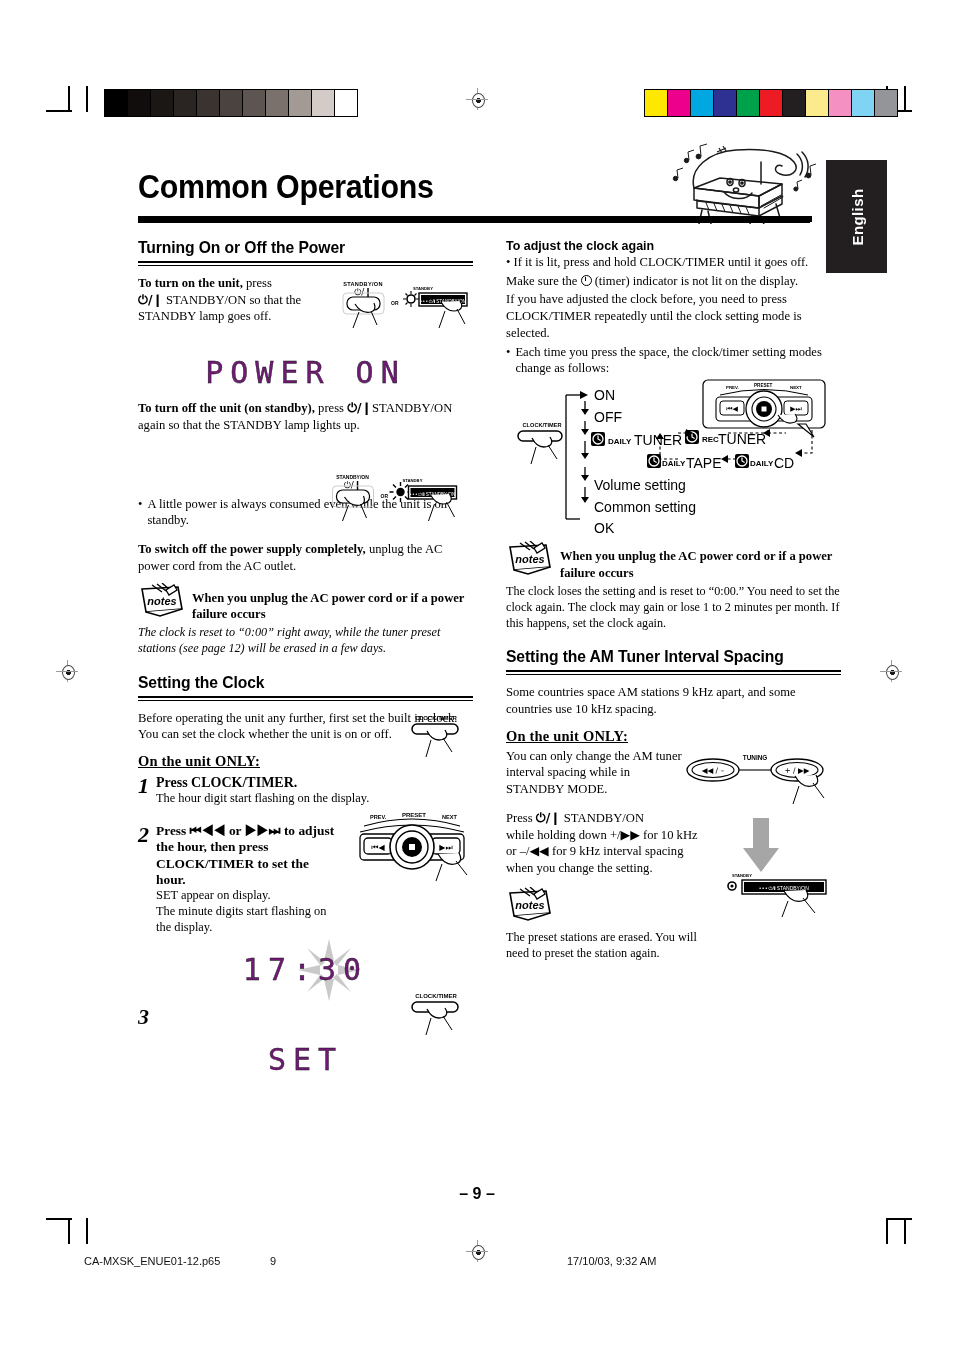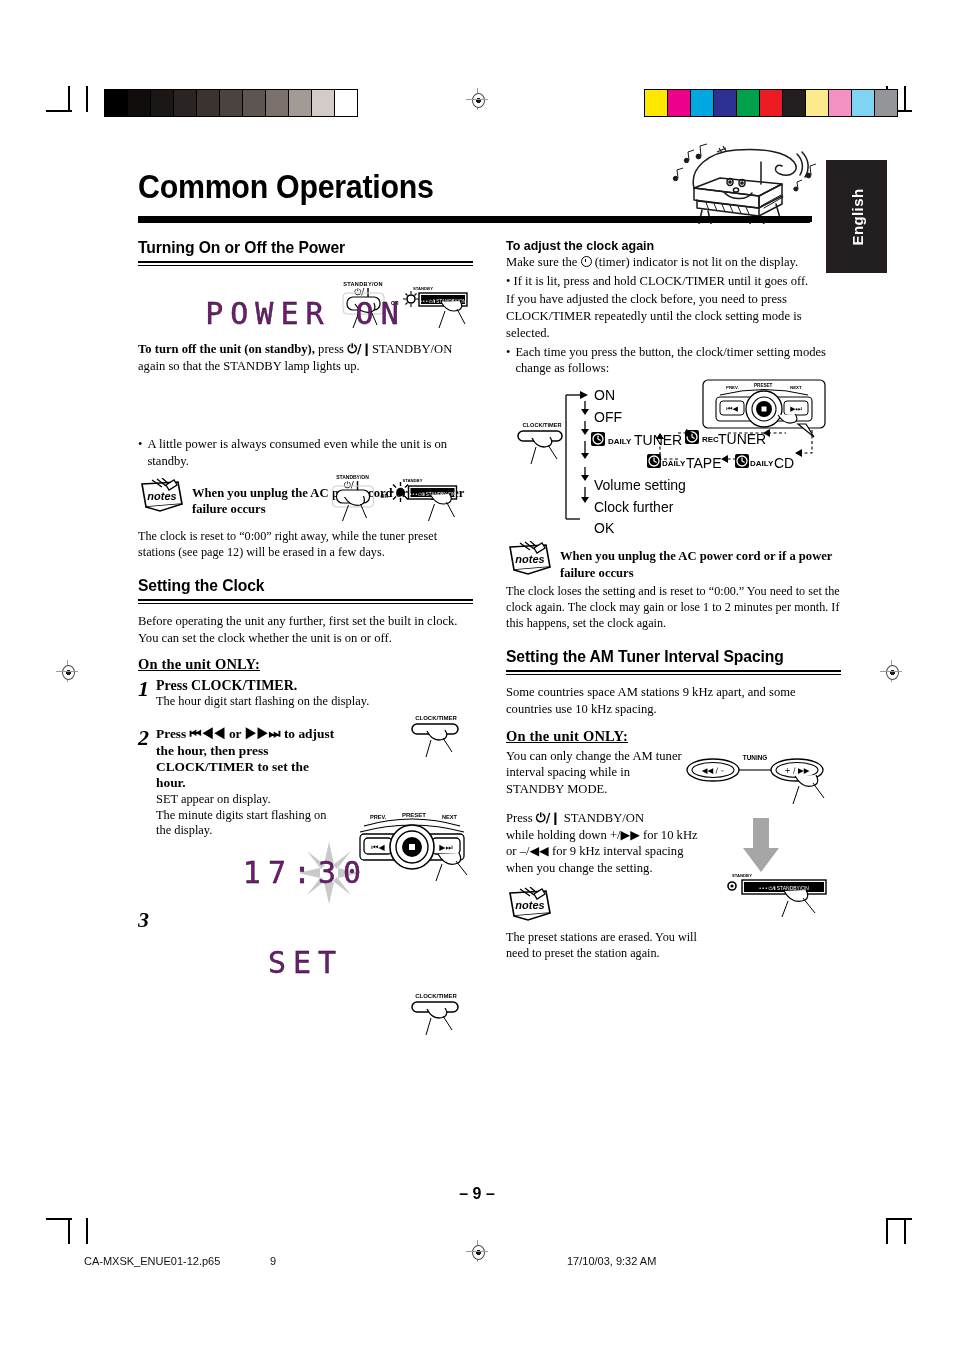--- a/index.html
+++ b/index.html
@@ -265,20 +265,27 @@
   <div style="position:absolute; left:790px; top:216px; width:22px; height:6px; background:#000;"></div>
 
   <div class="title">Common Operations</div>
   <div class="title-rule"></div>
 
   <div class="col col-left">
 
     <h2 class="sect">Turning On or Off the Power</h2>
     <div class="sect-rule"></div>
 
+    <p>
+      <span class="b">To turn on the unit,</span>
+      <span>press</span><br>
+      <span class="pwr">⏻/❙</span>
+      <span>STANDBY/ON so that the</span><br>
+      <span>STANDBY lamp goes off.</span>
+    </p>
 
     <div class="illus" style="left:203px; top:40px;">
       <svg width="130" height="56" viewBox="0 0 130 56">
         <text x="22" y="8" class="ill-label" text-anchor="middle" font-size="5" font-weight="bold" font-family="Liberation Sans, sans-serif">STANDBY/ON</text>
         <text x="22" y="17" text-anchor="middle" font-size="9" font-family="DejaVu Sans, sans-serif">⏻/❙</text>
         <rect x="6" y="19" width="33" height="13" rx="6" fill="#fff" stroke="#000" stroke-width="1.2"></rect>
         <rect x="2" y="15" width="41" height="21" rx="4" fill="none" stroke="#ccc" stroke-width="1"></rect>
         <path d="M14 26 q6 10 16 8 q6 -2 3 -9" fill="#fff" stroke="#000" stroke-width="1.2"></path>
         <path d="M18 34 L12 50 M30 33 L36 47" stroke="#000" stroke-width="1"></path>
         <text x="50" y="27" font-size="5" font-weight="bold" font-family="Liberation Sans, sans-serif">OR</text>
@@ -326,36 +333,41 @@
         <path d="M100 24 q7 12 18 8 q5 -3 1 -9" fill="#fff" stroke="#000" stroke-width="1.2"></path>
         <path d="M104 33 L98 50 M116 31 L124 46" stroke="#000" stroke-width="1"></path>
       </svg>
     </div>
 
     <div class="bullet" style="margin-top:62px;">
       <span class="dot">•</span>
       <span>A little power is always consumed even while the unit is on standby.</span>
     </div>
 
+    <p style="margin-top:12px;">
+      <span class="b">To switch off the power supply completely,</span>
+      <span>unplug the AC</span><br>
+      <span>power cord from the AC outlet.</span>
+    </p>
 
     <div class="notebox">
       <div class="nlabel">
         <svg width="48" height="34" viewBox="0 0 48 34">
           <path d="M4 6 L40 4 L44 26 L8 29 Z" fill="#fff" stroke="#000" stroke-width="1.6"></path>
           <path d="M8 29 L22 33 L44 26" fill="#fff" stroke="#000" stroke-width="1.4"></path>
           <g stroke="#000" stroke-width="1.3" fill="none">
             <path d="M14 2 L24 9 M19 1 L28 8 M24 0 L32 7"></path>
             <path d="M28 7 L36 2 L39 7 L31 12 Z" fill="#fff"></path>
           </g>
           <text x="24" y="22" text-anchor="middle" font-size="11" font-weight="bold" font-style="italic" font-family="Liberation Sans, sans-serif">notes</text>
         </svg>
       </div>
       <div class="ntext">When you unplug the AC power cord or if a power failure occurs</div>
     </div>
-    <p class="small" style="margin-top:10px;">The clock is reset to “0:00” right away, while the tuner preset stations (see page 12) will be erased in a few days.</p>
+    <p class="small" style="margin-top:2px;font-style:italic;">The clock is reset to “0:00” right away, while the tuner preset stations (see page 12) will be erased in a few days.</p>
 
     <h2 class="sect" style="margin-top:16px;">Setting the Clock</h2>
     <div class="sect-rule"></div>
     <p>Before operating the unit any further, first set the built in clock. You can set the clock whether the unit is on or off.</p>
 
     <div class="onlyhead">On the unit ONLY:</div>
 
     <div class="step">
       <div class="num">1</div>
       <div class="body">
@@ -435,32 +447,32 @@
 
     <div class="lcd-wrap" style="margin-top:14px;">
       <span class="lcd">SET</span>
     </div>
   </div>
 
   <div class="col col-right">
 
     <h3 class="sub">To adjust the clock again</h3>
     <p>
+      <span>•</span>
+      <span>If it is lit, press and hold CLOCK/TIMER until it goes off.</span>
+    </p>
+    <p>
       <span>Make sure the</span>
       <span class="clockglyph"></span>
       <span>(timer) indicator is not lit on the display.</span>
     </p>
-    <p>
-      <span>•</span>
-      <span>If it is lit, press and hold CLOCK/TIMER until it goes off.</span>
-    </p>
     <p>If you have adjusted the clock before, you need to press CLOCK/TIMER repeatedly until the clock setting mode is selected.</p>
     <div class="bullet">
       <span class="dot">•</span>
-      <span>Each time you press the button, the clock/timer setting modes change as follows:</span>
+      <span>Each time you press the space, the clock/timer setting modes change as follows:</span>
     </div>
 
     <div class="flow">
 
       <svg style="position:absolute; left:0; top:36px;" width="78" height="56" viewBox="0 0 78 56">
         <text x="36" y="8" text-anchor="middle" font-size="5.6" font-weight="bold" font-family="Liberation Sans, sans-serif">CLOCK/TIMER</text>
         <rect x="12" y="12" width="44" height="10" rx="5" fill="#fff" stroke="#000" stroke-width="1.5"></rect>
         <path d="M26 19 q6 12 17 8 q5 -3 1 -9" fill="#fff" stroke="#000" stroke-width="1.3"></path>
         <path d="M30 28 L25 45 M42 26 L51 40" stroke="#000" stroke-width="1"></path>
       </svg>
@@ -533,21 +545,21 @@
         <g fill="#000">
           <path d="M70 6 l7 4 l-7 4 Z"></path>
           <path d="M48 18 l-4 -6 l-4 6 Z" transform="translate(0,-2)"></path>
           <path d="M112 32 l-7 4 l7 4 Z"></path>
           <path d="M186 26 l-7 4 l7 4 Z"></path>
           <path d="M78 6 l-7 4 l7 4 Z" transform="translate(76,0)"></path>
         </g>
       </svg>
 
       <div class="fl" style="left:88px; top:94px;">Volume setting</div>
-      <div class="fl" style="left:88px; top:116px;">Clock further</div>
+      <div class="fl" style="left:88px; top:116px;">Common setting</div>
       <div class="fl" style="left:88px; top:137px;">OK</div>
 
       <svg style="position:absolute; left:196px; top:-4px;" width="140" height="60" viewBox="0 0 140 60">
         <rect x="1" y="1" width="122" height="48" rx="5" fill="#fff" stroke="#000" stroke-width="1.2"></rect>
         <path d="M96 45 L112 58 L104 45 Z" fill="#fff" stroke="#000" stroke-width="1.2"></path>
         <text x="24" y="10" font-size="4.4" font-weight="bold" font-family="Liberation Sans, sans-serif">PREV.</text>
         <text x="52" y="8" font-size="4.6" font-weight="bold" font-family="Liberation Sans, sans-serif">PRESET</text>
         <text x="88" y="10" font-size="4.4" font-weight="bold" font-family="Liberation Sans, sans-serif">NEXT</text>
         <path d="M18 16 Q62 5 106 16" fill="none" stroke="#000" stroke-width="1"></path>
         <rect x="14" y="18" width="96" height="24" rx="4" fill="#fff" stroke="#000" stroke-width="1.1"></rect>

